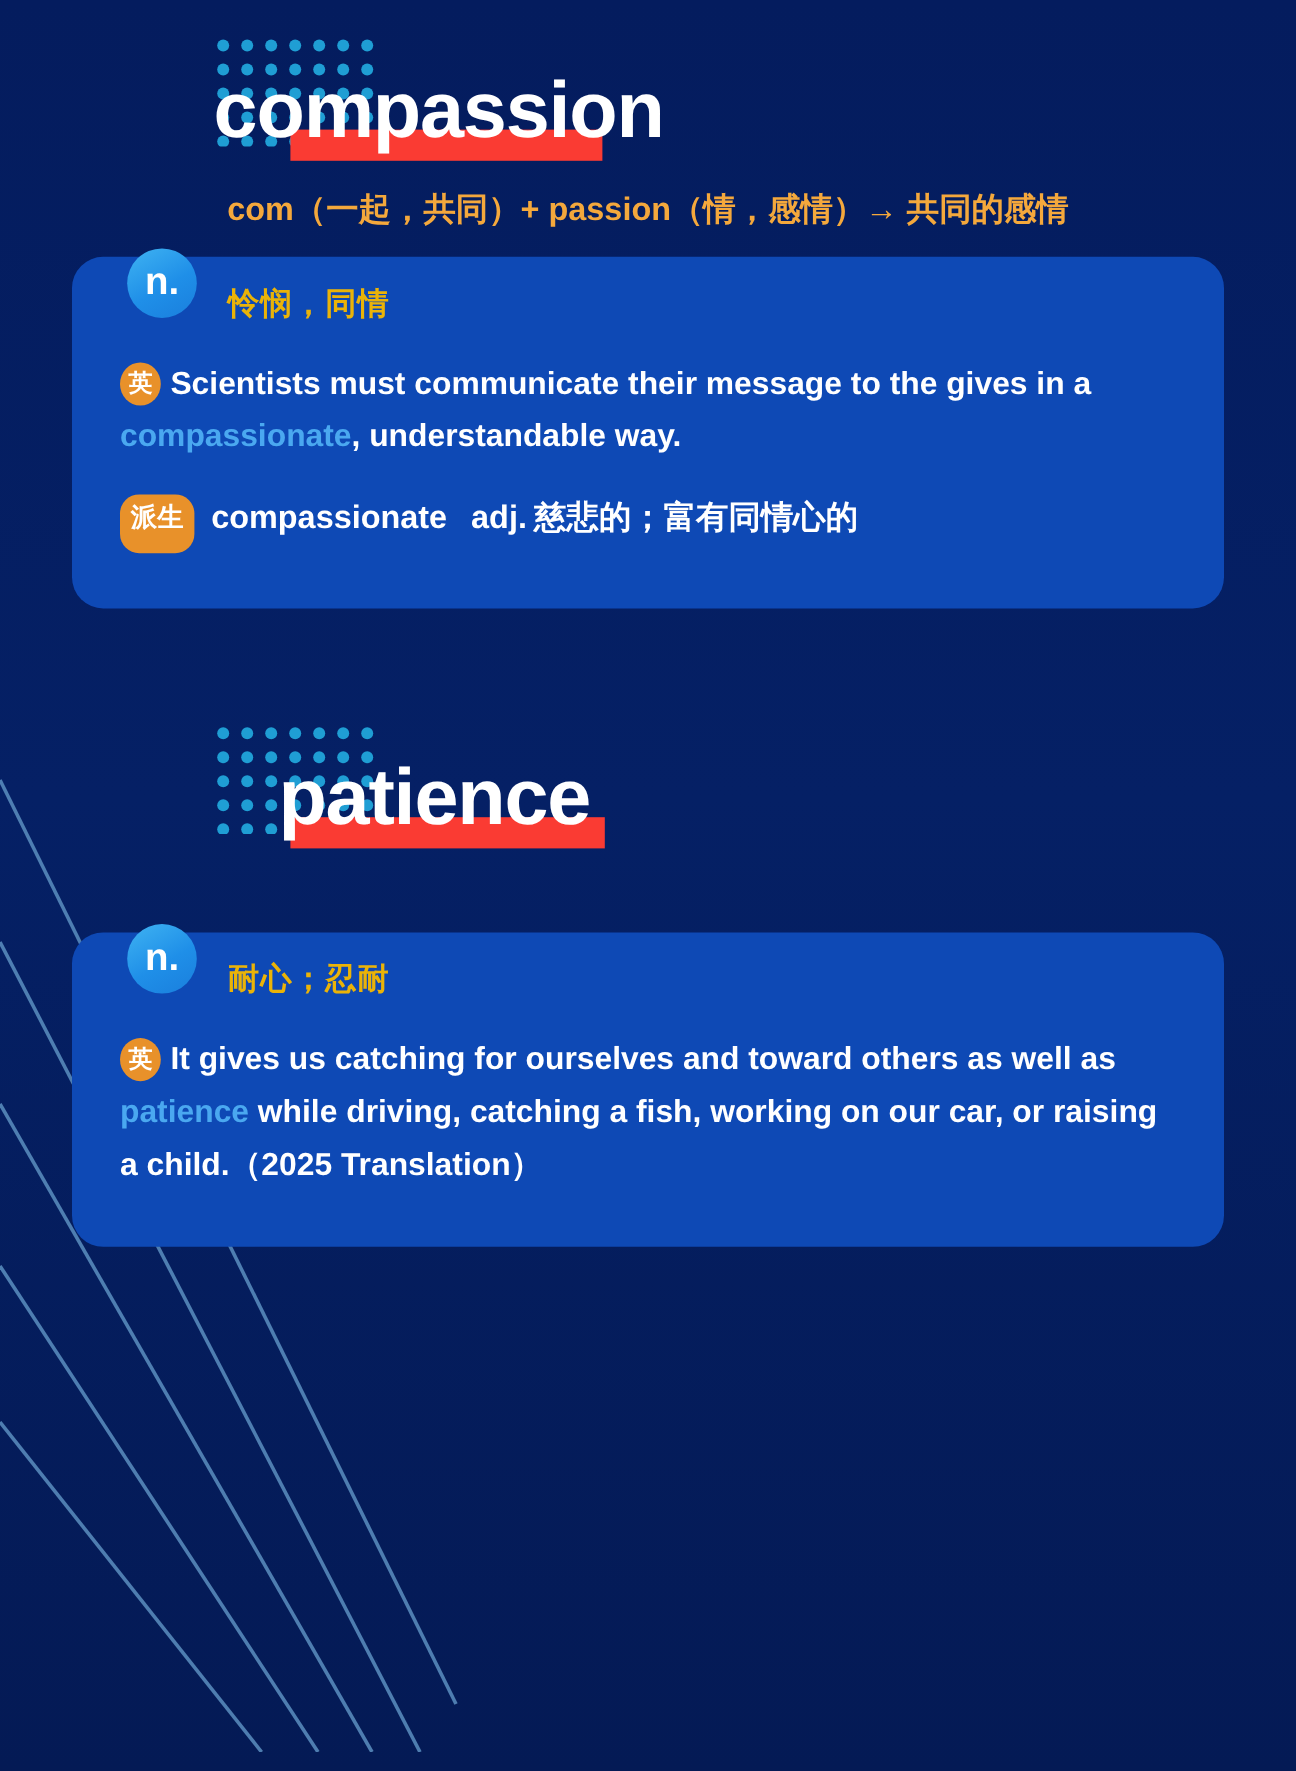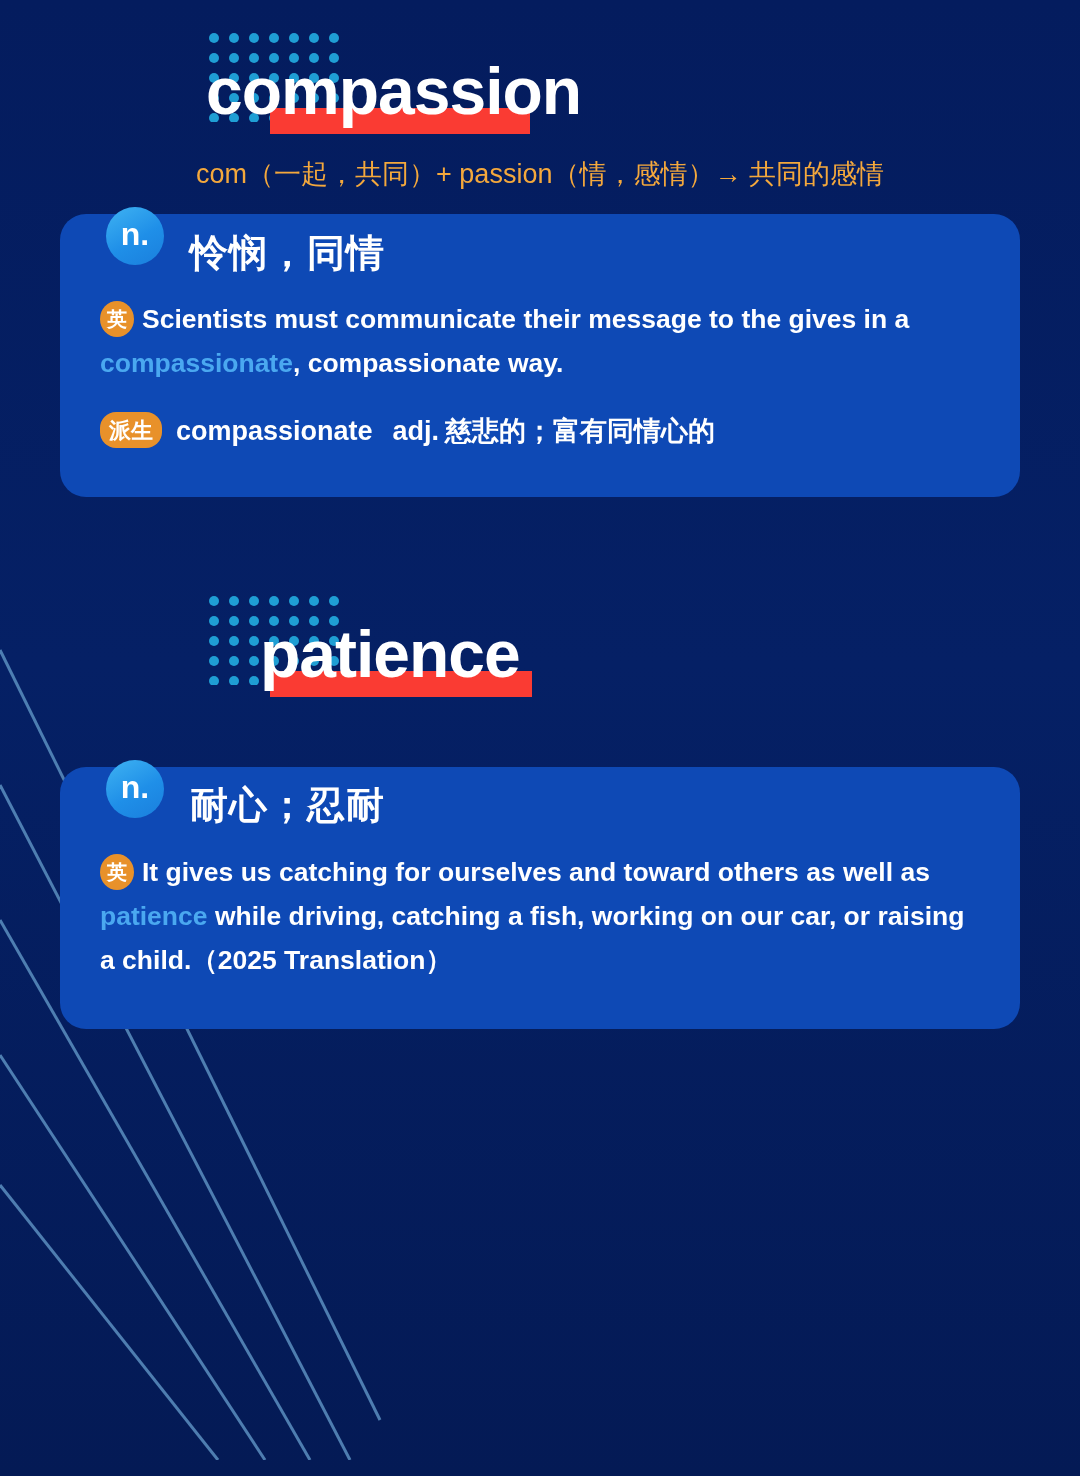--- a/index.html
+++ b/index.html
@@ -25,21 +25,20 @@
     height: 860px;
     pointer-events: none;
     z-index: 1;
   }
 
   
   .word-block {
     position: relative;
     width: 904px;
     z-index: 3;
-    margin-left: 28px;
   }
   .word-inner {
     position: relative;
     display: block;
     margin: 0 auto;
     width: 560px;
     height: 120px;
   }
   .dot-grid {
     position: absolute;
@@ -66,21 +65,21 @@
     white-space: nowrap;
   }
 
   
   .etymology {
     position: relative;
     z-index: 3;
     text-align: center;
     color: #f4a83c;
     font-size: 27px;
-    font-weight: 400;
+    font-weight: 700;
     margin-top: 10px;
     letter-spacing: 0px;
   }
 
   
   .card {
     position: relative;
     z-index: 2;
     margin: 0 auto;
     width: 960px;
@@ -111,22 +110,22 @@
     justify-content: center;
     margin-left: 6px;
     margin-top: -34px;
     flex: 0 0 auto;
     line-height: 1;
     padding-bottom: 4px;
     box-sizing: border-box;
   }
   .def-text {
     margin-left: 26px;
-    color: #ffffff;
-    font-size: 38px;
+    color: #eab308;
+    font-size: 26px;
     font-weight: 700;
     letter-spacing: 1px;
   }
 
   
   .sent-block {
     position: relative;
     margin-top: 22px;
     color: #ffffff;
     font-size: 26.5px;
@@ -144,21 +143,21 @@
     font-size: 20px;
     font-weight: 700;
     text-align: center;
     line-height: 36px;
     vertical-align: 2px;
     margin-right: 8px;
   }
   .badge-rect {
     display: inline-block;
     min-width: 62px;
-    height: 36px;
+    height: 49px;
     border-radius: 16px;
     background: #e8912a;
     color: #ffffff;
     font-size: 22px;
     font-weight: 700;
     text-align: center;
     line-height: 38px;
     vertical-align: 2px;
     margin-right: 14px;
     padding: 0 4px;
@@ -241,21 +240,21 @@
 
 <div class="etymology">com（一起，共同）+ passion（情，感情）→ 共同的感情</div>
 
 <div class="card" style="margin-top:22px;">
   <div class="def-row">
     <div class="pos-badge">n.</div>
     <div class="def-text">怜悯，同情</div>
   </div>
 
   <div class="sent-block">
-    <span class="badge-round">英</span><span>Scientists must communicate their message to the gives in a </span><span class="hl">compassionate</span><span>, compassionate way.</span>
+    <span class="badge-round">英</span><span>Scientists must communicate their message to the gives in a </span><span class="hl">compassionate</span><span>, understandable way.</span>
   </div>
 
 
   <div class="deriv-block">
     <span class="badge-rect">派生</span><span class="deriv-word">compassionate</span><span style="display:inline-block;width:20px;"></span><span>adj.</span><span style="display:inline-block;width:6px;"></span><span>慈悲的；富有同情心的</span>
   </div>
 </div>
 
 <div class="gap-1"></div>
 

